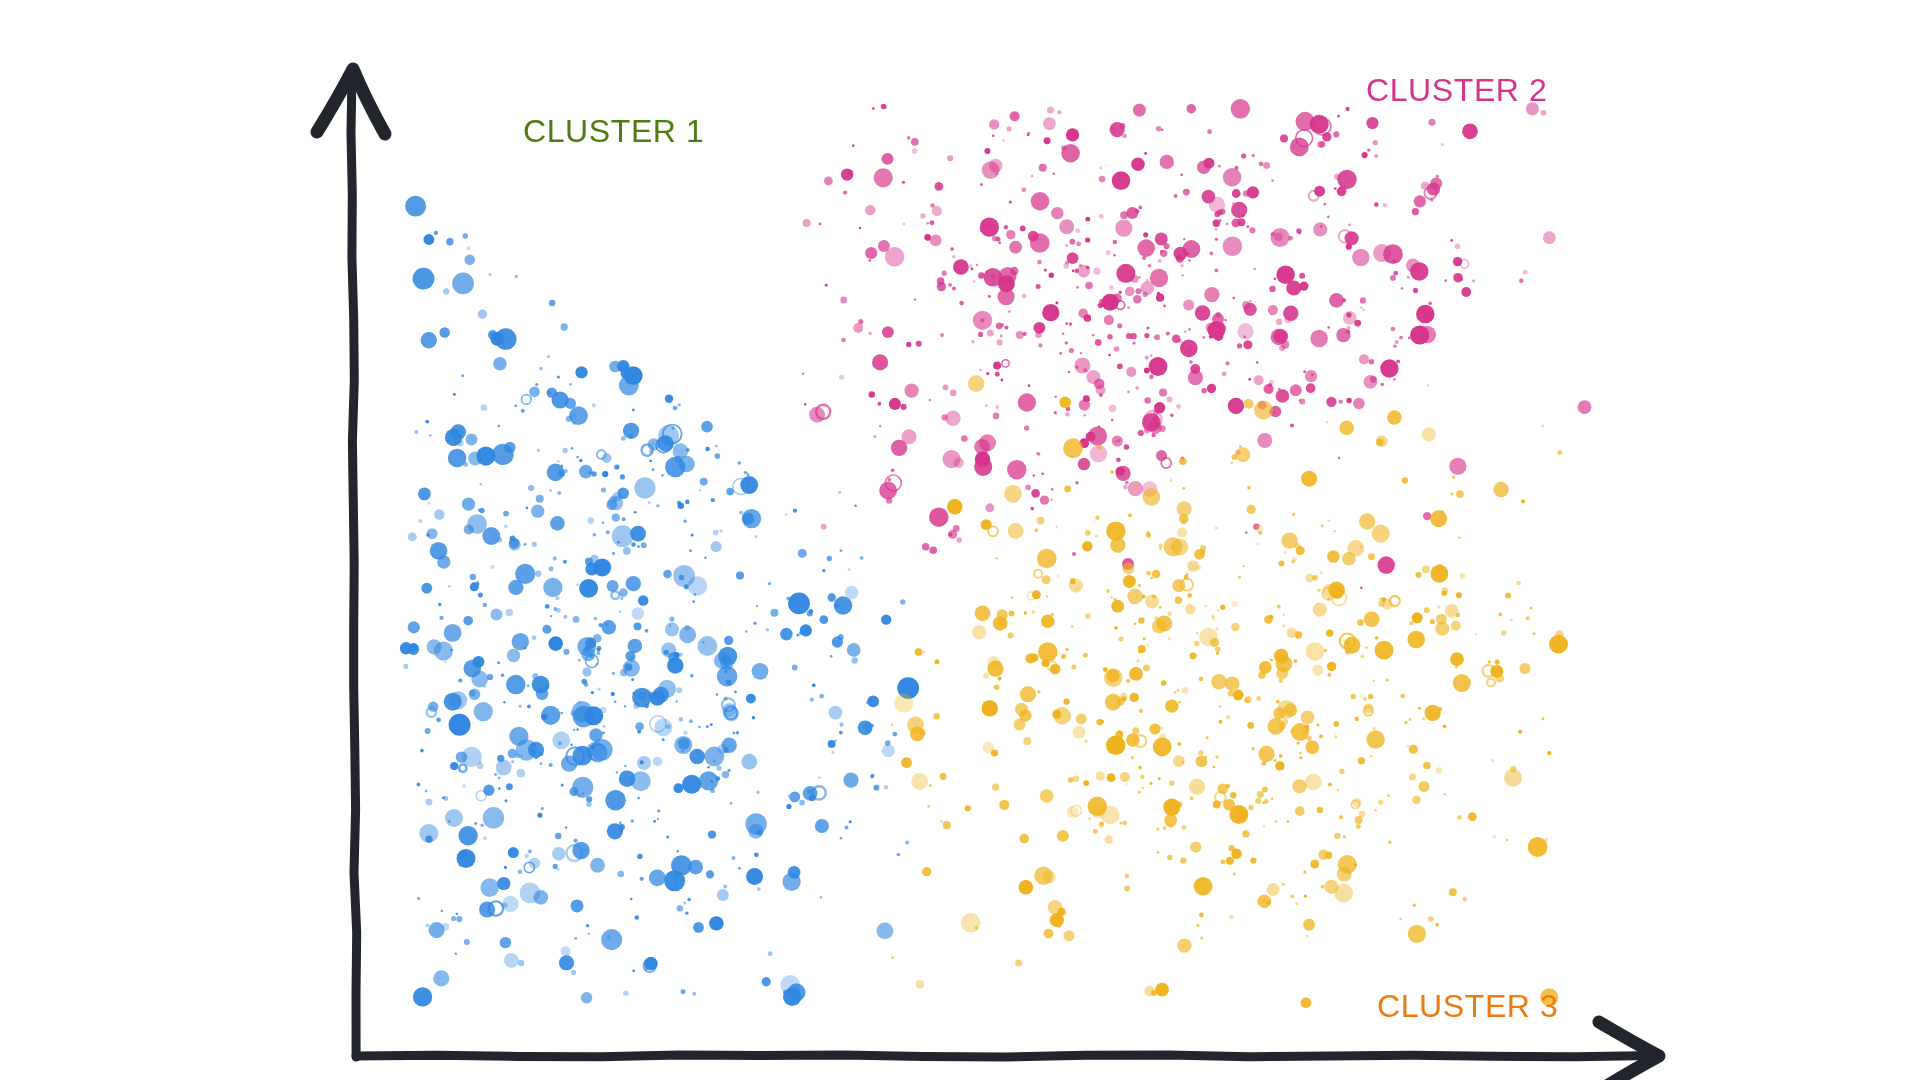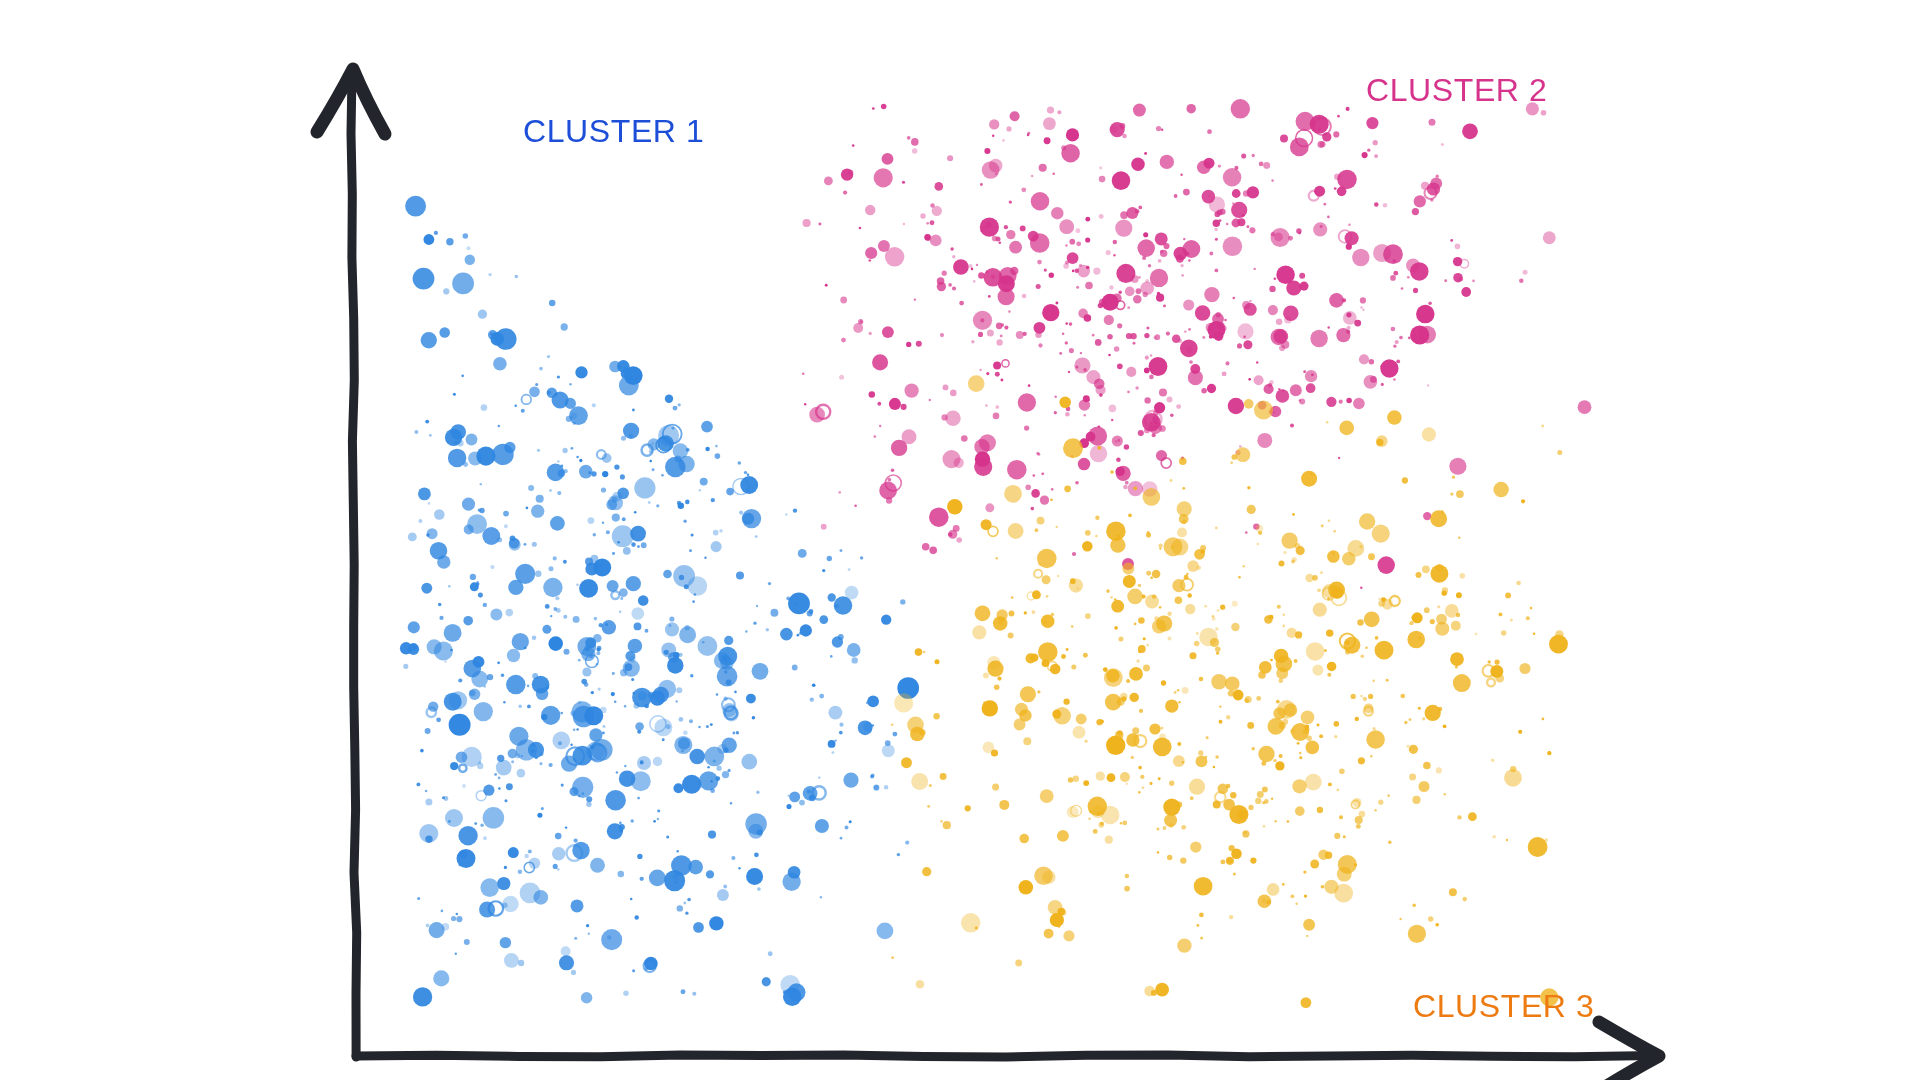--- a/index.html
+++ b/index.html
@@ -1919,17 +1919,17 @@
       </g>
 
     <g id="axes-group">
       <path id="y-axis-line" fill="none" stroke-linecap="round" stroke-linejoin="round" d="M 352 72 L 351.0 133.7 L 352.3 194.2 L 351.9 257.4 L 353.7 318.1 L 354.3 379.8 L 352.4 441.2 L 353.3 502.6 L 354.2 564.7 L 353.7 625.3 L 353.7 687.2 L 354.8 748.5 L 355.6 809.6 L 354.0 872.6 L 356.7 932.5 L 356.0 993.9 L 356.1 1057.0" stroke="#22252b" stroke-width="9"></path>
       <path id="x-axis-line" fill="none" stroke-linecap="round" stroke-linejoin="round" d="M 356 1056 L 435.9 1055.2 L 519.2 1056.4 L 600.5 1056.8 L 680.1 1055.1 L 761.7 1055.4 L 843.8 1055.0 L 923.5 1056.5 L 1005.8 1057.0 L 1085.9 1055.2 L 1168.5 1055.0 L 1249.5 1056.7 L 1330.9 1056.0 L 1411.8 1055.3 L 1491.9 1056.3 L 1574.8 1056.8 L 1653.7 1055.4" stroke="#22252b" stroke-width="9"></path>
       <path id="y-axis-arrow" fill="none" stroke-linecap="round" stroke-linejoin="round" d="M 317 132 Q 338 98 353 69 Q 366 100 385 134" stroke="#22252b" stroke-width="13"></path>
       <path id="x-axis-arrow" fill="none" stroke-linecap="round" stroke-linejoin="round" d="M 1599 1022 Q 1633 1042 1659 1056 Q 1631 1071 1597 1092" stroke="#22252b" stroke-width="13"></path>
     </g>
   </svg>
 
-  <div class="cluster-label" id="label-cluster-1" style="color: #1d4ed8; left: 523px; top: 113px;">CLUSTER 1</div>
+  <div class="cluster-label" id="label-cluster-1" style="color: #4d7c0f; left: 523px; top: 113px;">CLUSTER 1</div>
   <div class="cluster-label" id="label-cluster-2" style="color: rgb(214, 52, 140); left: 1366px; top: 72px;">CLUSTER 2</div>
-  <div class="cluster-label" id="label-cluster-3" style="color: rgb(237, 123, 17); left: 1377px; top: 988px; margin-left: 36px;">CLUSTER 3</div>
+  <div class="cluster-label" id="label-cluster-3" style="color: rgb(237, 123, 17); left: 1377px; top: 988px;">CLUSTER 3</div>
 
 </div>
 
 </body></html>

